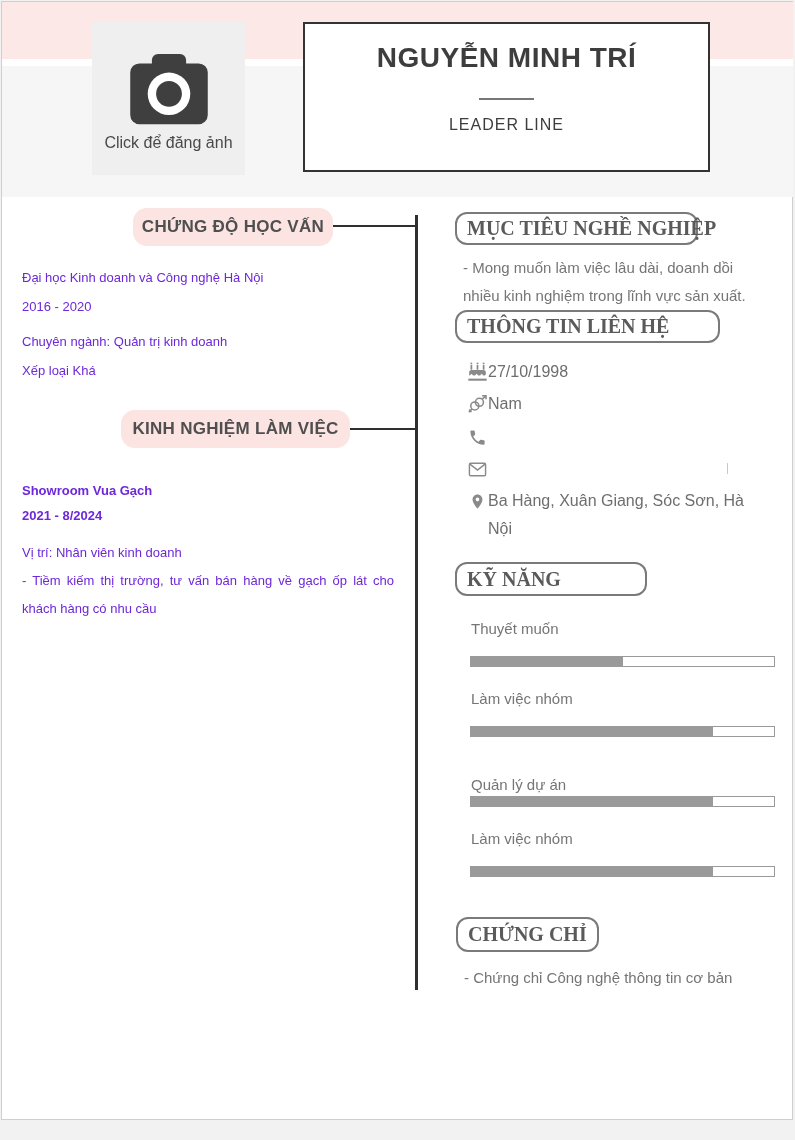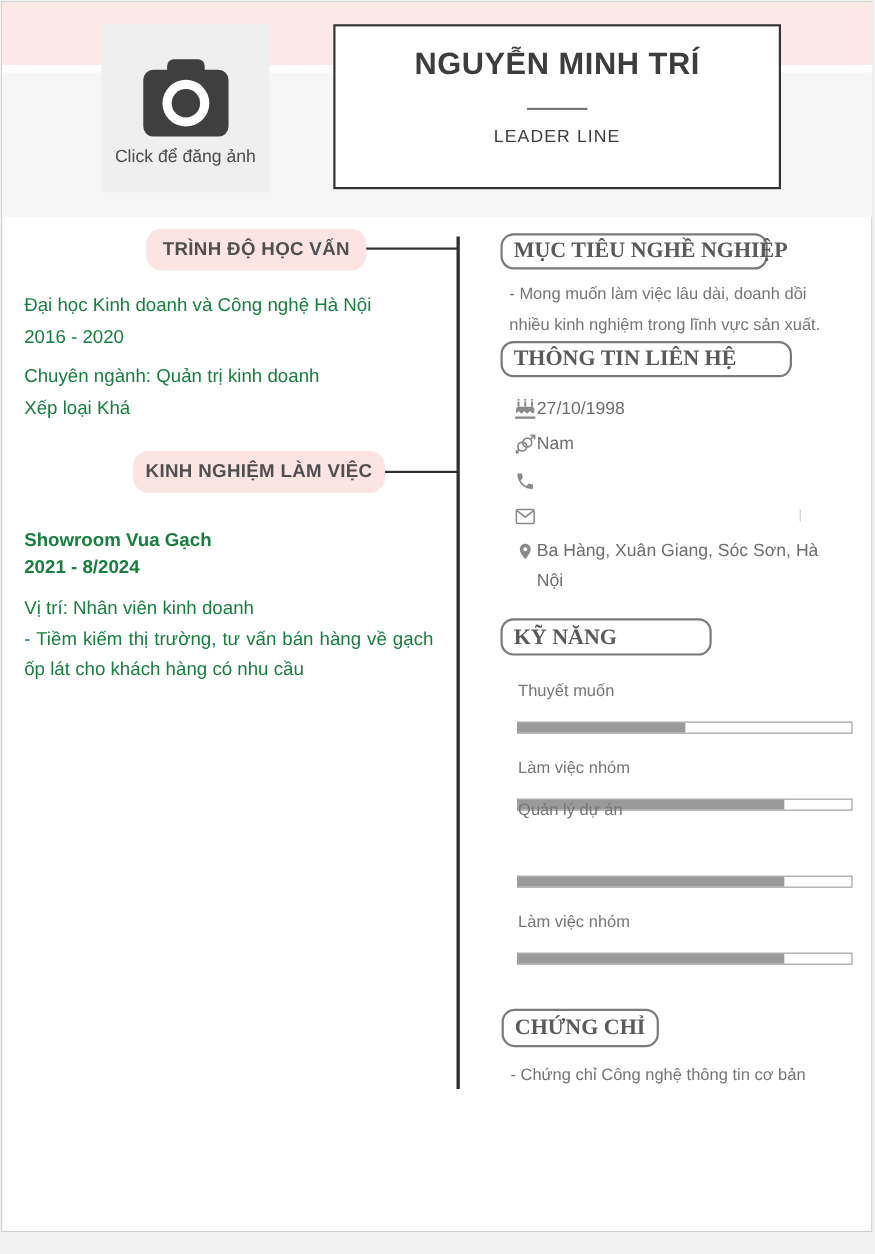--- a/index.html
+++ b/index.html
@@ -31,21 +31,21 @@
   .connector { position: absolute; height: 2px; background: #2f2f2f; }
   .conn1 { left: 330px; top: 225px; width: 87px; }
   .conn2 { left: 347px; top: 428px; width: 70px; }
 
   
   .pill { position: absolute; background: #fbe4e2; border-radius: 14px; display: flex; align-items: center; justify-content: center;
           font-size: 17px; font-weight: bold; color: #4f4f4f; letter-spacing: 0.3px; }
   .pill1 { left: 133px; top: 208px; width: 200px; height: 38px; }
   .pill2 { left: 121px; top: 410px; width: 229px; height: 38px; }
 
-  .ltext { position: absolute; left: 22px; width: 372px; font-size: 17px; color: #15803d; line-height: 29px; }
+  .ltext { position: absolute; left: 22px; width: 372px; font-size: 13px; color: #6d28d9; line-height: 29px; }
   .edu-block  { top: 263px; }
   .work-block { top: 478px; }
   .mt6 { margin-top: 6px; }
   .bold { font-weight: bold; }
   .tight { line-height: 25px; }
   .justify { text-align: justify; line-height: 28px; }
 
   
   .secbox { position: absolute; border: 2px solid #7a7a7a; border-radius: 12px; background: #ffffff;
             display: flex; align-items: center; font-family: "Liberation Serif", "DejaVu Serif", serif;
@@ -97,21 +97,21 @@
   <div class="namebox">
     <div class="name">NGUYỄN MINH TRÍ</div>
     <div class="rule"></div>
     <div class="sub">LEADER LINE</div>
   </div>
 
   <div class="vline"></div>
   <div class="connector conn1"></div>
   <div class="connector conn2"></div>
 
-  <div class="pill pill1">TRÌNH ĐỘ HỌC VẤN</div>
+  <div class="pill pill1">CHỨNG ĐỘ HỌC VẤN</div>
   <div class="ltext edu-block">
     <div>Đại học Kinh doanh và Công nghệ Hà Nội</div>
     <div>2016 - 2020</div>
     <div class="mt6">Chuyên ngành: Quản trị kinh doanh</div>
     <div>Xếp loại Khá</div>
   </div>
 
   <div class="pill pill2">KINH NGHIỆM LÀM VIỆC</div>
   <div class="ltext work-block">
     <div class="bold tight">Showroom Vua Gạch</div>
@@ -189,21 +189,21 @@
   <div class="skill-label" style="top:620px;">Thuyết muốn</div>
   <div class="bar" style="top:656px;">
     <div class="fill" style="width: 50%;"></div>
   </div>
 
   <div class="skill-label" style="top:690px;">Làm việc nhóm</div>
   <div class="bar" style="top:726px;">
     <div class="fill" style="width: 80%;"></div>
   </div>
 
-  <div class="skill-label" style="top:728px;">Quản lý dự án</div>
+  <div class="skill-label" style="top:776px;">Quản lý dự án</div>
   <div class="bar" style="top:796px;">
     <div class="fill" style="width: 80%;"></div>
   </div>
 
   <div class="skill-label" style="top:830px;">Làm việc nhóm</div>
   <div class="bar" style="top:866px;">
     <div class="fill" style="width: 80%;"></div>
   </div>
 
   <div class="secbox sec4">CHỨNG CHỈ</div>

